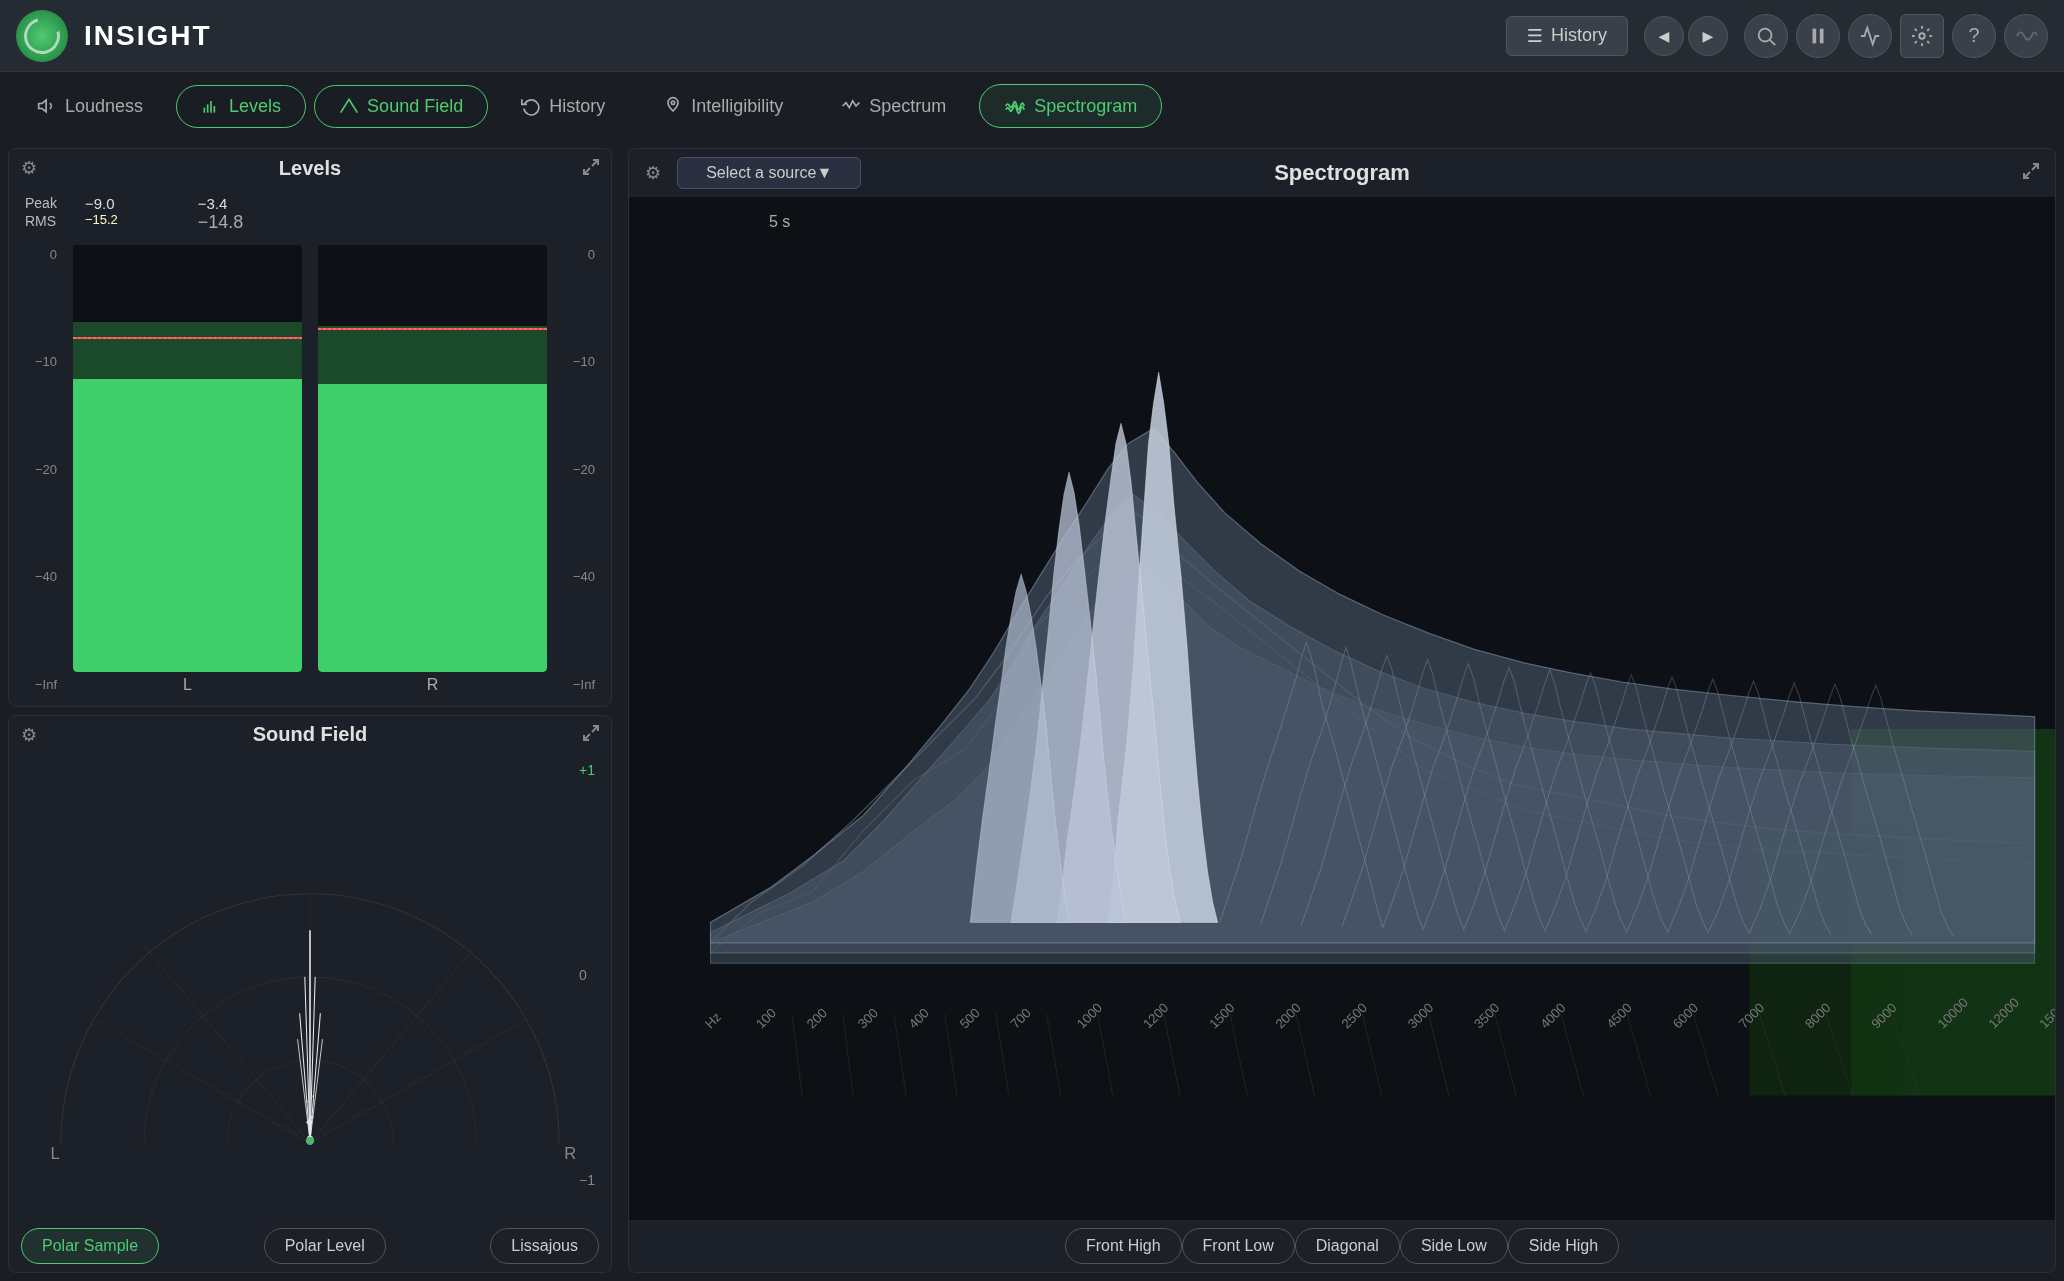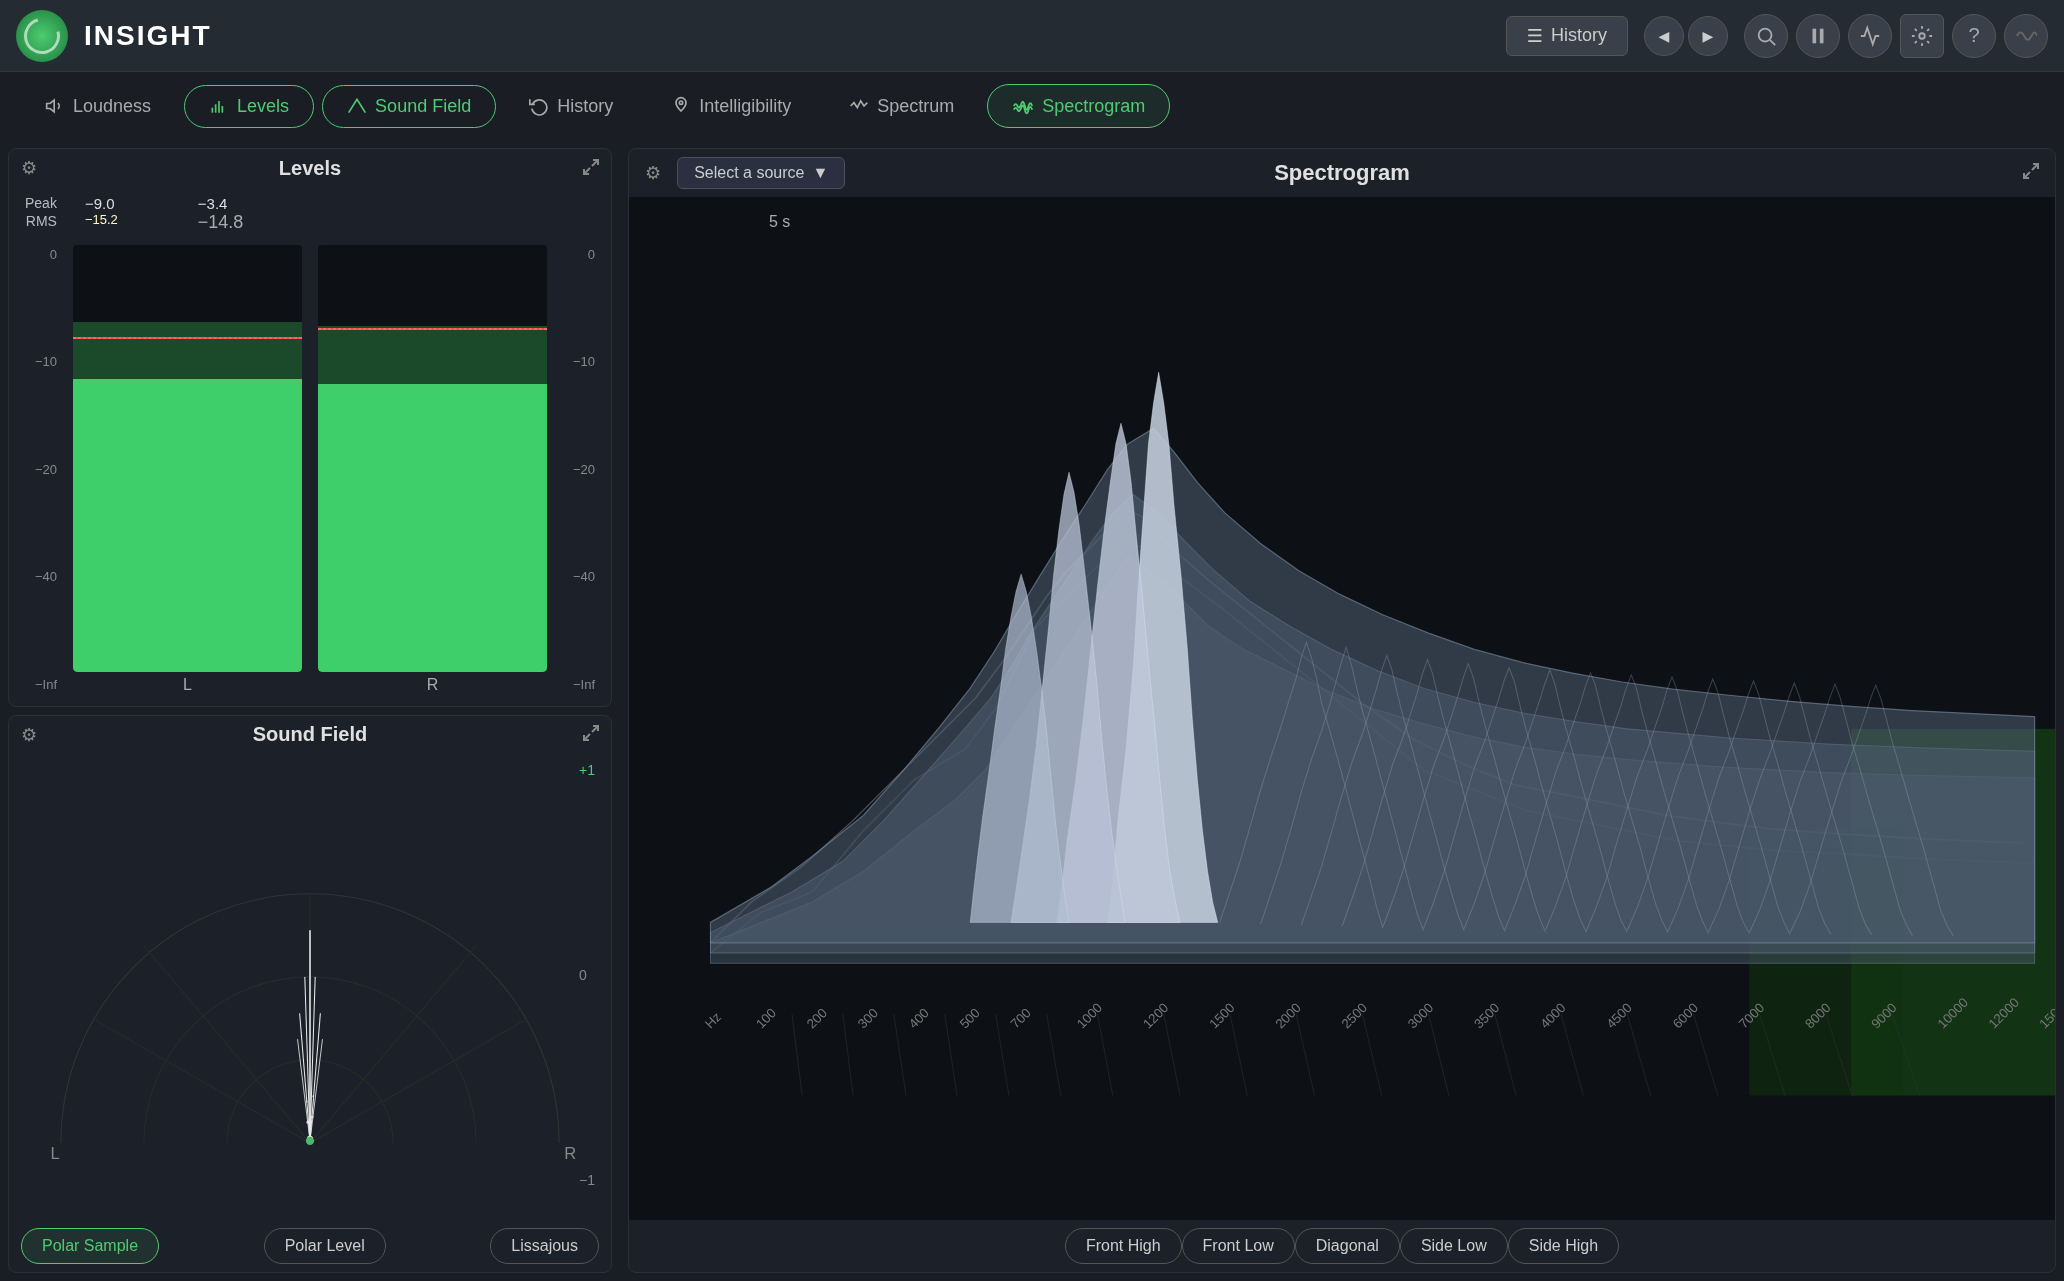--- a/index.html
+++ b/index.html
@@ -78,21 +78,21 @@
       font-size: 18px;
     }
     .header-icon-btn.gear {
       border-radius: 6px;
     }
 
     
     .nav-tabs {
       display: flex;
       align-items: center;
-      padding: 12px 20px;
+      padding: 12px 12px;
       gap: 8px;
       background: #1a1e24;
     }
     .tab {
       display: flex; align-items: center; gap: 8px;
       padding: 10px 24px;
       border-radius: 24px;
       font-size: 18px;
       cursor: pointer;
       border: 1px solid transparent;
@@ -275,25 +275,24 @@
       display: flex;
       align-items: center;
       padding: 8px 16px;
     }
     .source-select {
       background: #2a3040;
       border: 1px solid #4a5060;
       border-radius: 6px;
       color: #ccc;
       font-size: 16px;
-      padding: 6px 16px;
+      padding: 6px 28px;
       cursor: pointer;
       display: flex;
       align-items: center;
-      gap: 8px;
     }
     .spectrogram-title {
       position: absolute;
       left: 50%;
       transform: translateX(-50%);
       font-size: 22px;
       font-weight: bold;
       color: #e0e0e0;
     }
     .spectrogram-area {
@@ -353,21 +352,20 @@
     .header-right {
       display: flex;
       align-items: center;
       gap: 8px;
     }
     .peak-rms-labels {
       display: flex;
       flex-direction: column;
       font-size: 14px;
       color: #bbb;
-      text-align: right;
       margin-right: 8px;
       gap: 2px;
     }
     .peak-rms-section {
       display: flex;
       margin-bottom: 8px;
     }
 
     .spectrogram-header-inner {
       position: relative;

